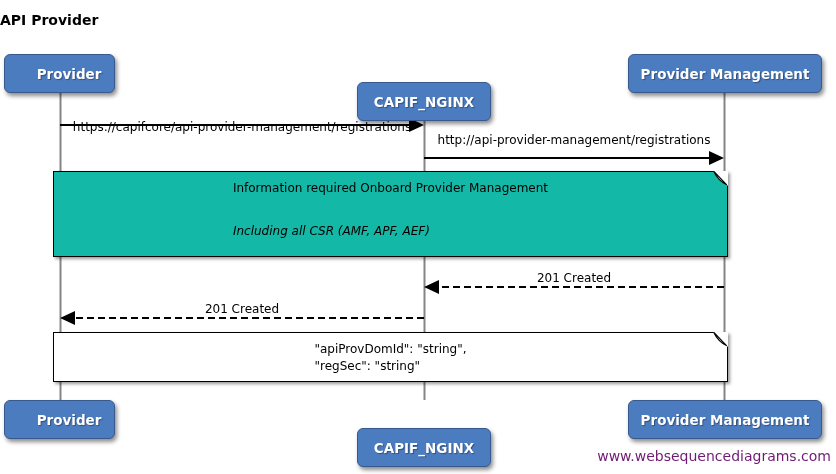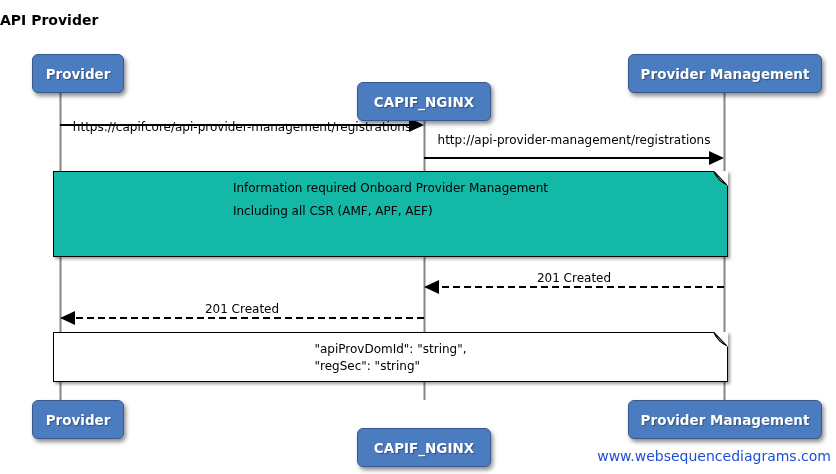--- a/index.html
+++ b/index.html
@@ -35,21 +35,21 @@
     font-weight: bold;
     text-shadow: 1px 1px 1px rgba(0,0,0,0.35);
     display: flex;
     align-items: center;
     justify-content: center;
     z-index: 3;
     white-space: nowrap;
   }
   .actor.row-top { top: 54px; }
   .actor.row-bottom { top: 400px; }
-  .actor.a0 { left: 32px;  width: 90px; }
+  .actor.a0 { left: 4px;  width: 90px; padding-left: 19px; }
   .actor.a1 { left: 357px; width: 132px; margin-top: 28px; }
   .actor.a2 { left: 628px; width: 192px; }
   .msg-label {
     position: absolute;
     font-size: 12px;
     color: #000000;
     text-align: center;
     z-index: 2;
     white-space: nowrap;
   }
@@ -69,33 +69,33 @@
     display: flex;
     justify-content: center;
     z-index: 2;
   }
   .note1 { top: 171px; height: 84px; }
   .note2 { top: 332px; height: 48px; }
   .note-inner { text-align: left; }
   .note1 .note-inner { padding-top: 9px; }
   .note2 .note-inner { padding-top: 8px; }
   .note-line { line-height: 15px; }
-  .note1 .note-line + .note-line { margin-top: 8px; }
+  .note1 .note-line + .note-line { margin-top: 28px; font-style: italic; }
   .note2 .note-line { line-height: 17px; }
   .fold {
     position: absolute;
     top: -1px; right: -1px;
     width: 15px; height: 15px;
   }
   .watermark {
     position: absolute;
     right: 5px;
     top: 448px;
     font-size: 14px;
-    color: #1d4ed8;
+    color: #701a75;
     z-index: 2;
   }
 </style>
 </head>
 <body>
 
 <div id="diagram">
 
   <div class="title">API Provider</div>
 

